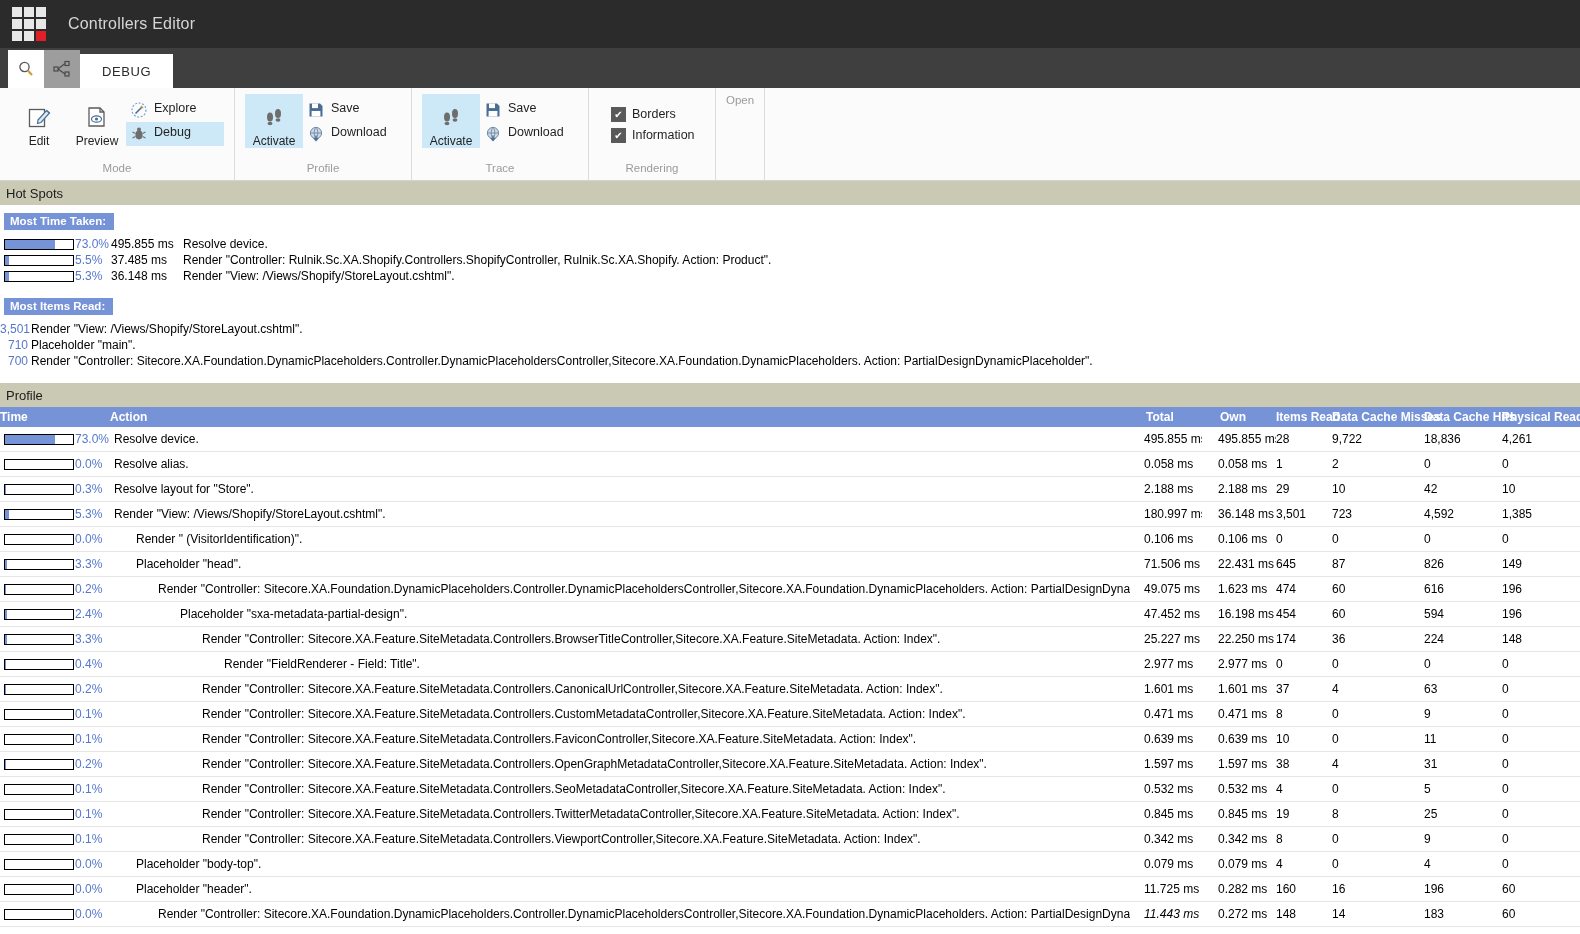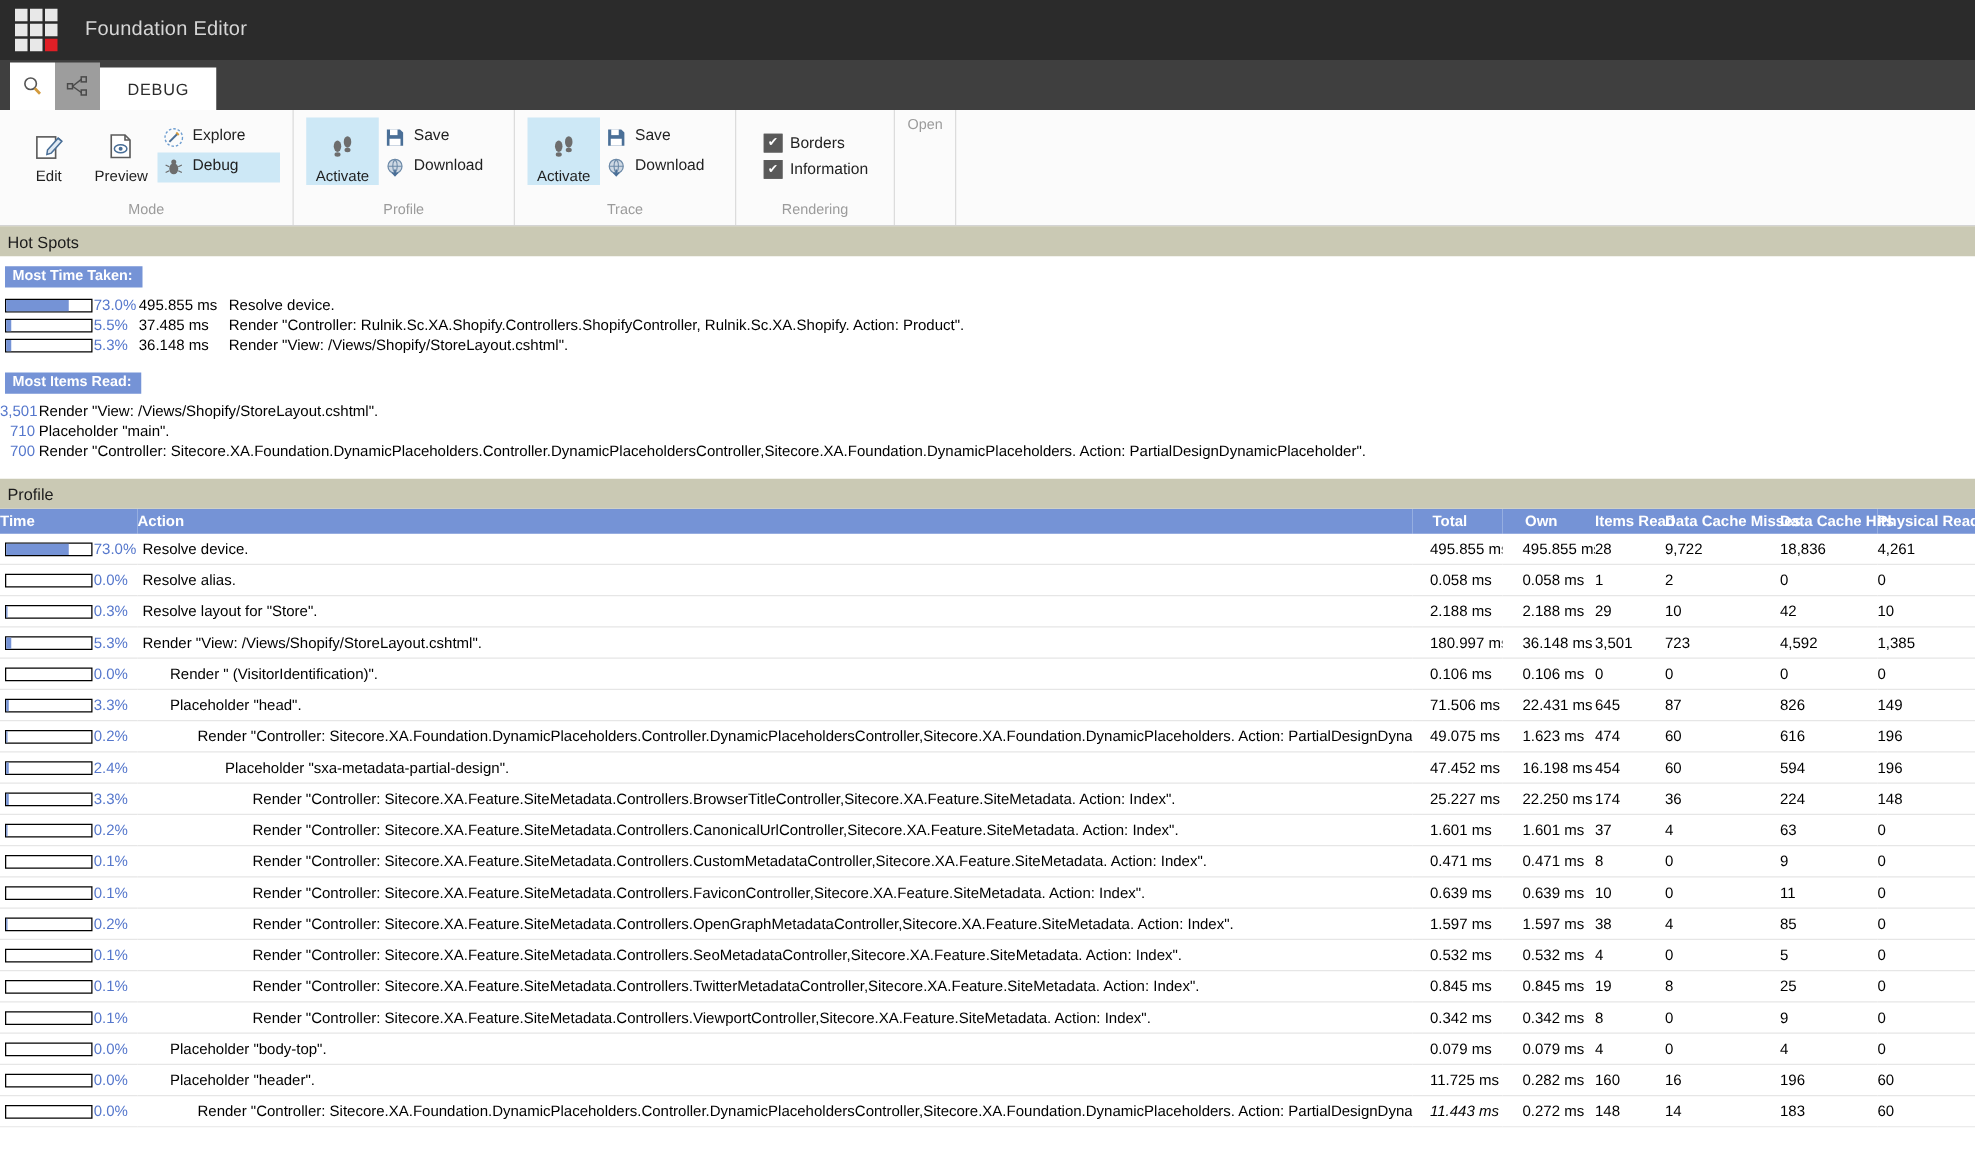--- a/index.html
+++ b/index.html
@@ -257,21 +257,21 @@
     <i></i>
       <i></i>
       <i></i>
       <i></i>
       <i></i>
       <i></i>
       <i></i>
       <i></i>
       <i class="accent"></i>
   </div>
-  <div class="app-title">Foundation Editor</div>
+  <div class="app-title">Controllers Editor</div>
 </div>
 
 <div class="tabstrip">
   <div class="tab-icons">
     <div class="tab-icon light">
       <svg width="18" height="18" viewBox="0 0 18 18" aria-hidden="true">
         <circle cx="7.5" cy="7" r="4.6" fill="none" stroke="#555" stroke-width="1.3"></circle>
         <line x1="10.8" y1="10.6" x2="15" y2="15" stroke="#d39a3c" stroke-width="2.2"></line>
       </svg>
     </div>
@@ -681,20 +681,39 @@
           <td class="numcell" style="padding-left: 16px;">22.250 ms</td>
           <td class="numcell">174</td>
           <td class="numcell">36</td>
           <td class="numcell">224</td>
           <td class="numcell">148</td>
         </tr>
         <tr>
           <td>
             <div class="timecell">
               <span class="bar">
+                <span style="width:0.4%"></span>
+              </span>
+              <span class="pct">0.4%</span>
+            </div>
+          </td>
+          <td>
+            <span class="action-text" style="padding-left: 114px;">Render "FieldRenderer - Field: Title".</span>
+          </td>
+          <td class="numcell" style="padding-left: 14px;">2.977 ms</td>
+          <td class="numcell" style="padding-left: 16px;">2.977 ms</td>
+          <td class="numcell">0</td>
+          <td class="numcell">0</td>
+          <td class="numcell">0</td>
+          <td class="numcell">0</td>
+        </tr>
+        <tr>
+          <td>
+            <div class="timecell">
+              <span class="bar">
                 <span style="width:0.2%"></span>
               </span>
               <span class="pct">0.2%</span>
             </div>
           </td>
           <td>
             <span class="action-text" style="padding-left: 92px;">Render "Controller: Sitecore.XA.Feature.SiteMetadata.Controllers.CanonicalUrlController,Sitecore.XA.Feature.SiteMetadata. Action: Index".</span>
           </td>
           <td class="numcell" style="padding-left: 14px;">1.601 ms</td>
           <td class="numcell" style="padding-left: 16px;">1.601 ms</td>
@@ -750,21 +769,21 @@
               <span class="pct">0.2%</span>
             </div>
           </td>
           <td>
             <span class="action-text" style="padding-left: 92px;">Render "Controller: Sitecore.XA.Feature.SiteMetadata.Controllers.OpenGraphMetadataController,Sitecore.XA.Feature.SiteMetadata. Action: Index".</span>
           </td>
           <td class="numcell" style="padding-left: 14px;">1.597 ms</td>
           <td class="numcell" style="padding-left: 16px;">1.597 ms</td>
           <td class="numcell">38</td>
           <td class="numcell">4</td>
-          <td class="numcell">85</td>
+          <td class="numcell">31</td>
           <td class="numcell">0</td>
         </tr>
         <tr>
           <td>
             <div class="timecell">
               <span class="bar">
                 <span style="width:0.1%"></span>
               </span>
               <span class="pct">0.1%</span>
             </div>

